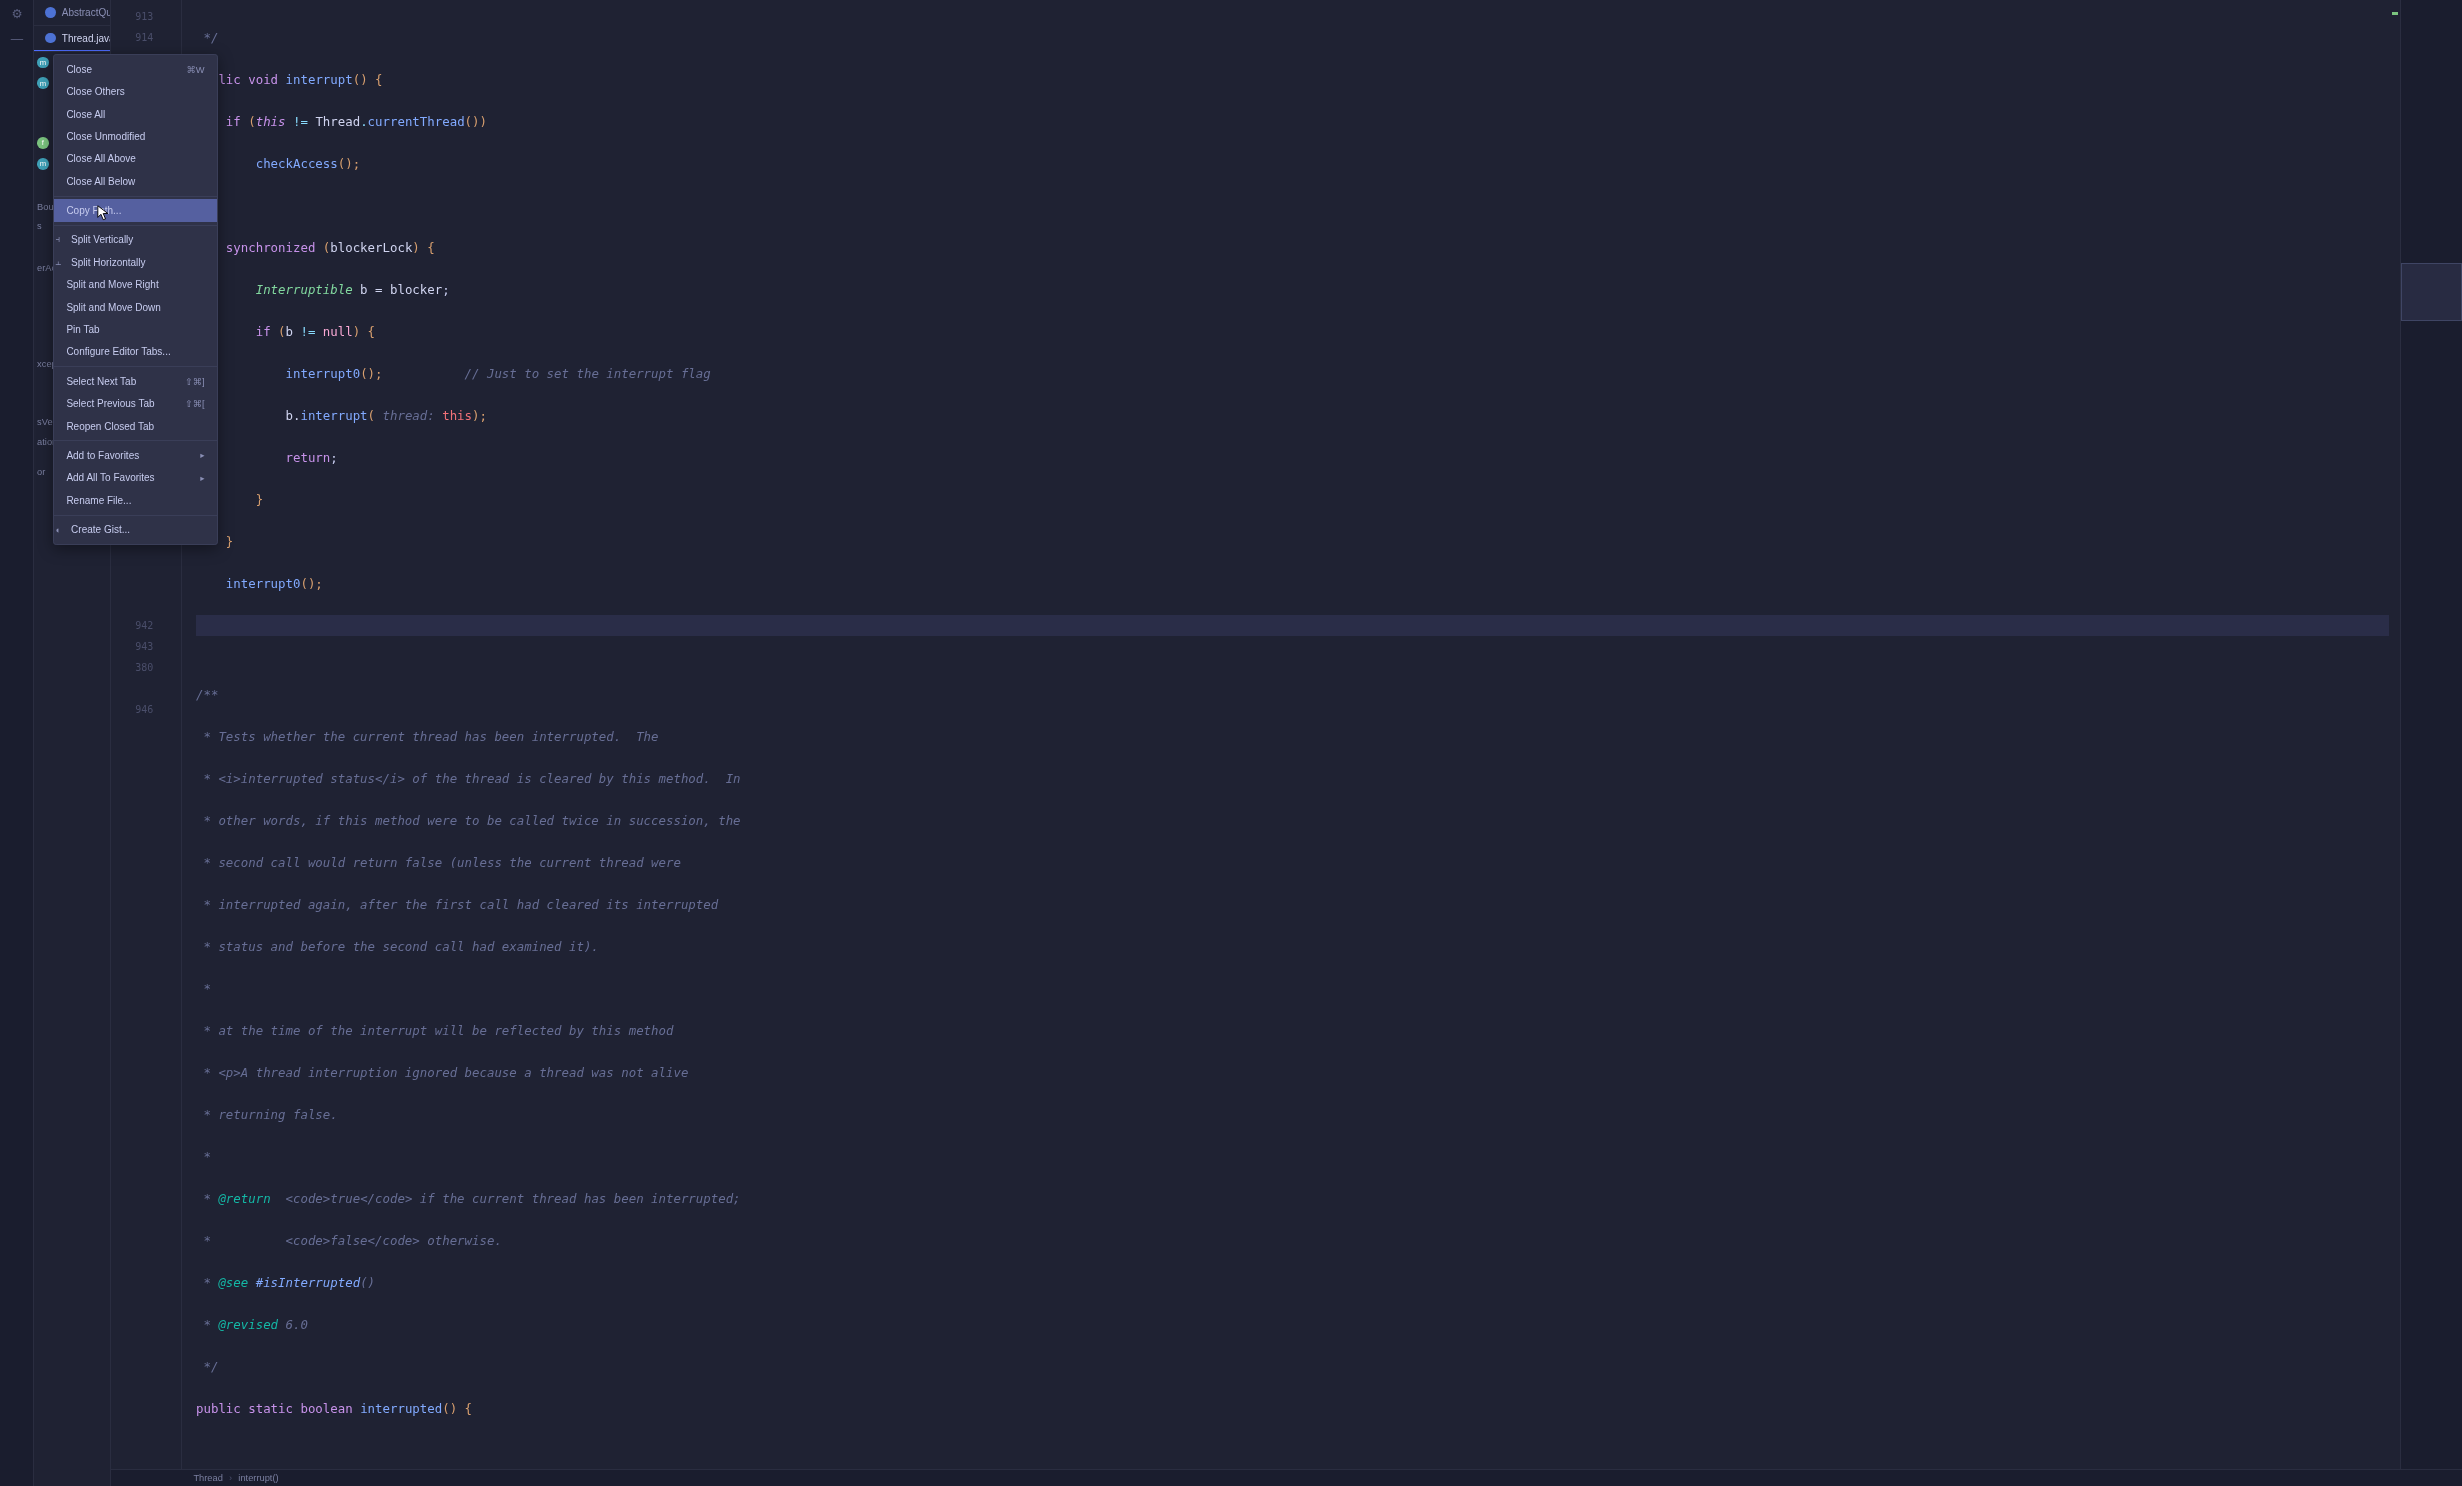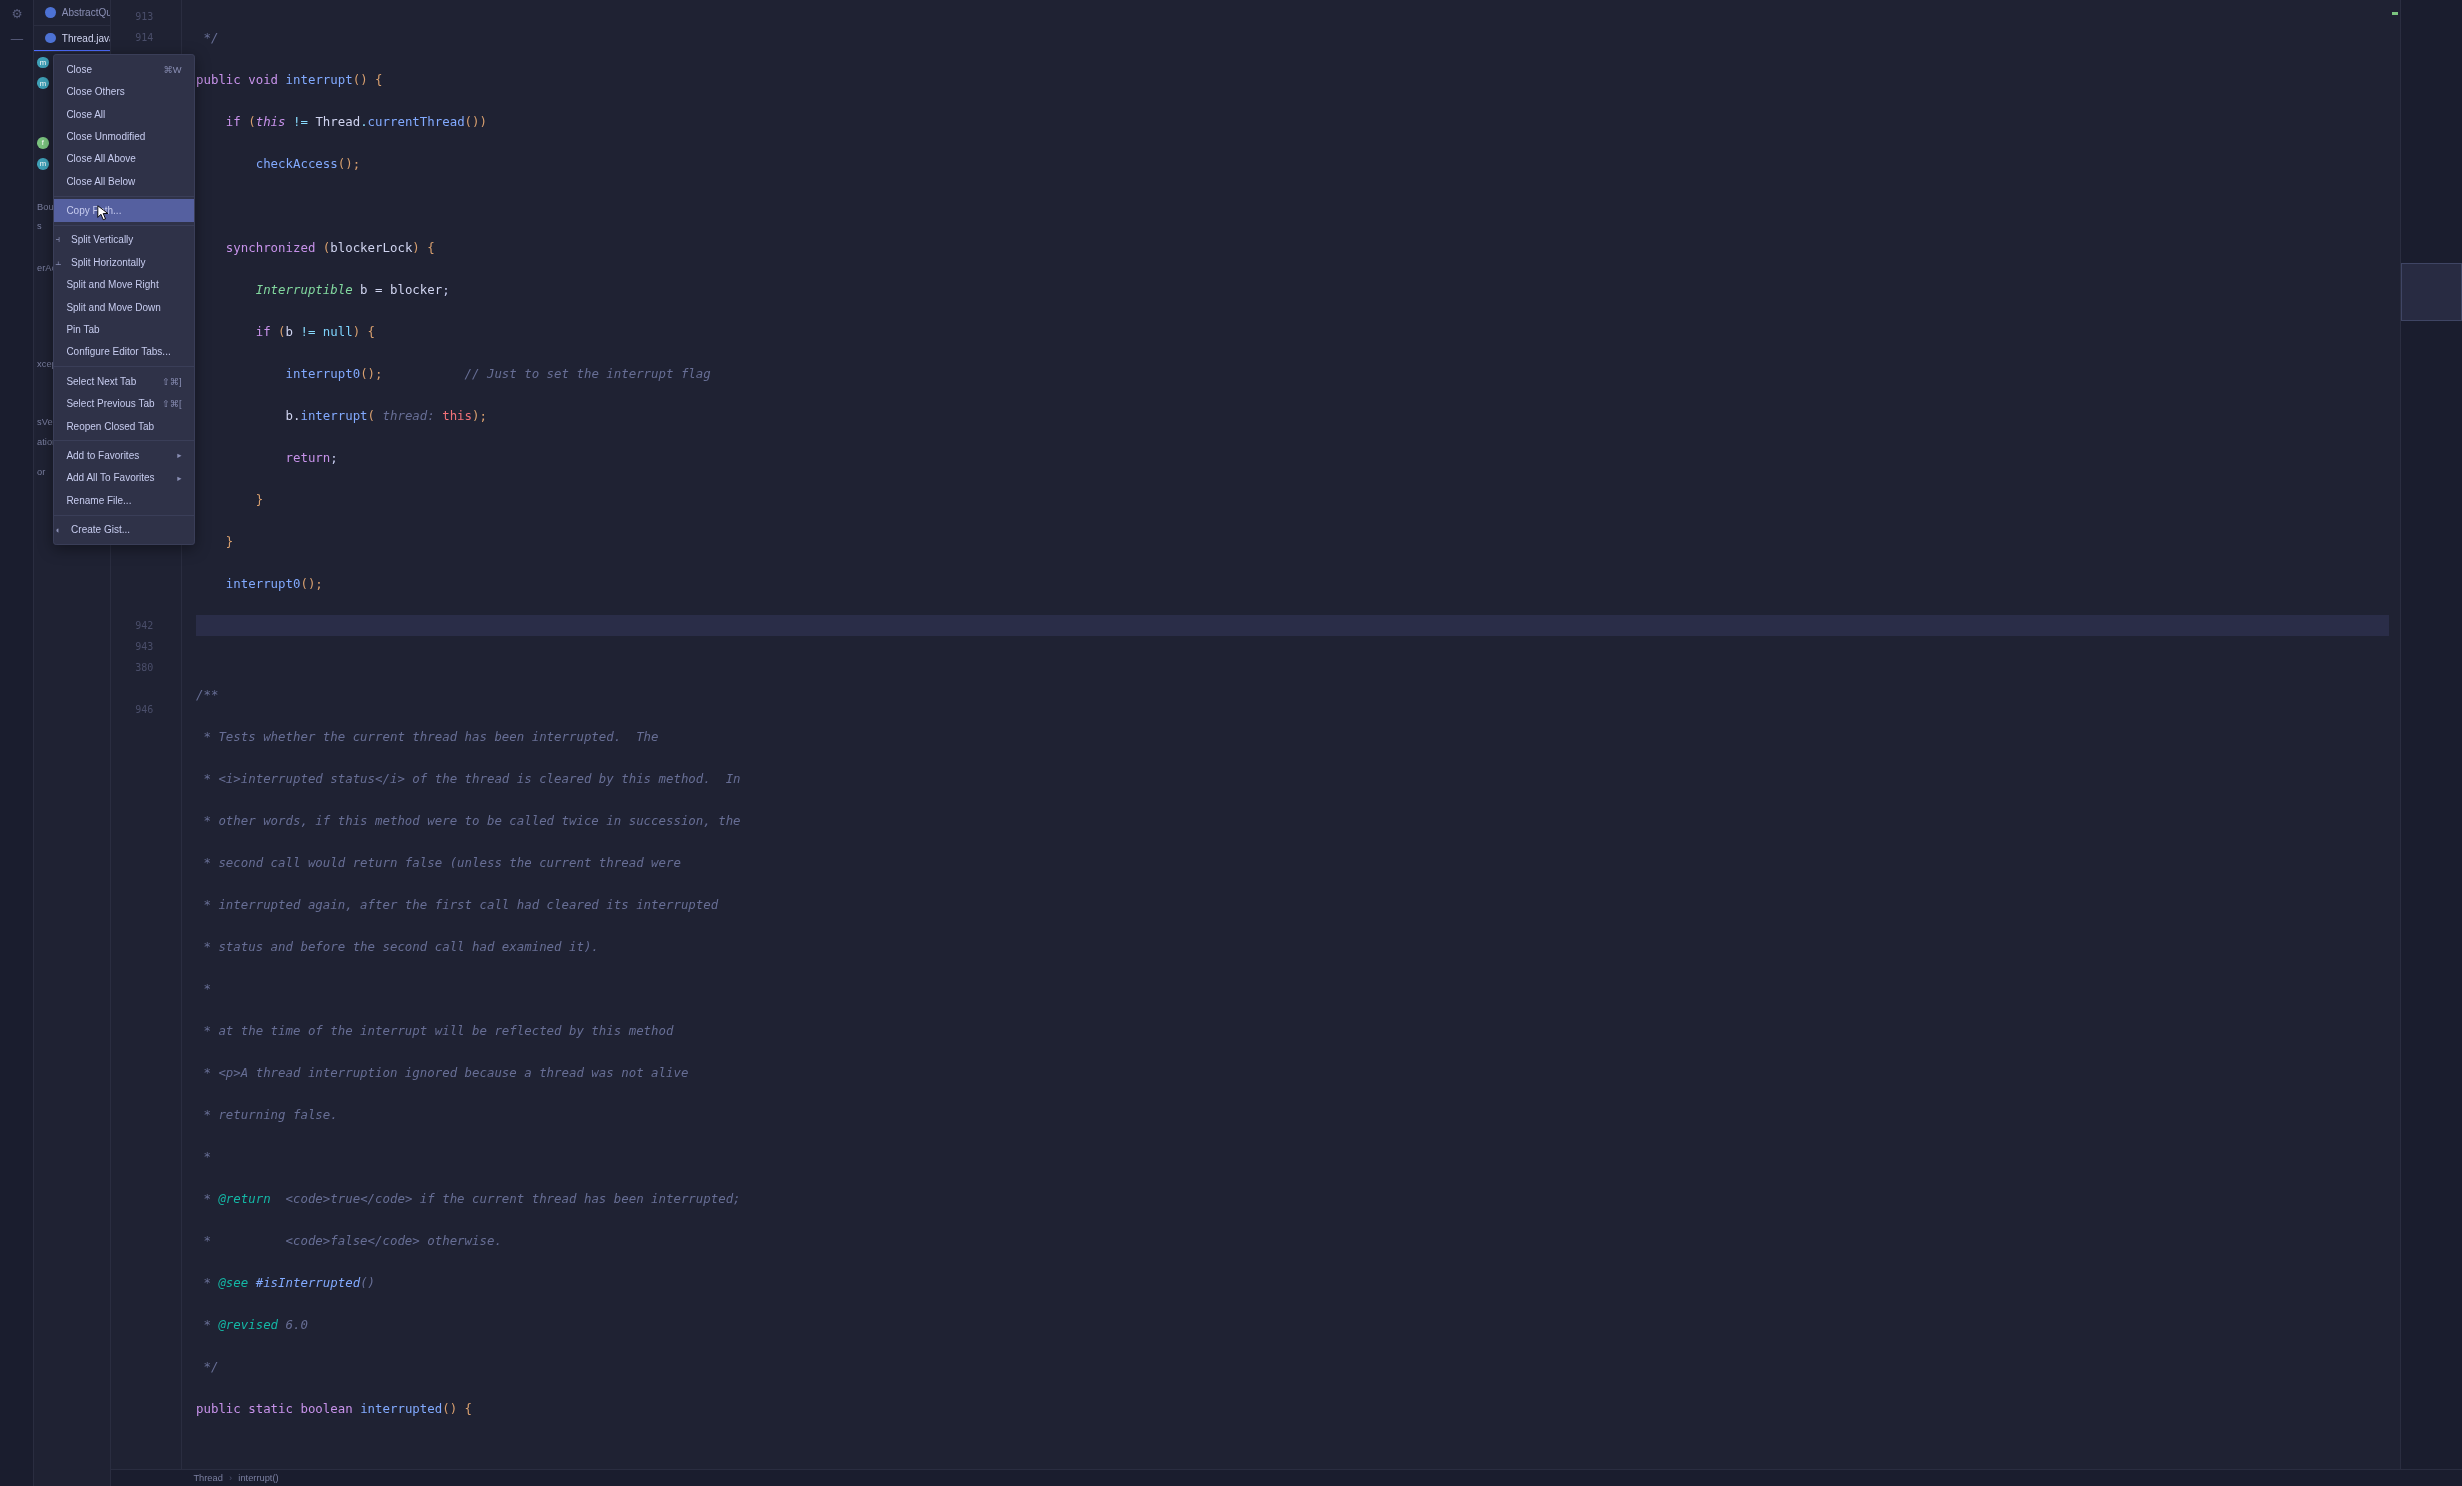--- a/index.html
+++ b/index.html
@@ -132,21 +132,21 @@
       overflow: hidden;
       background: #1f2233;
     }
     .code-line {
       height: 21px;
     }
     .kw-public { color: #c792ea; }
     .kw-void { color: #c792ea; }
     .kw-if { color: #c792ea; }
     .kw-this { color: #c792ea; font-style: italic; }
-    .kw-null { color: #7dd3fc; margin-top: 12px; }
+    .kw-null { color: #f9a8d4; margin-top: 12px; }
     .kw-return { color: #c792ea; }
     .kw-synchronized { color: #c792ea; }
     .kw-static { color: #c792ea; }
     .kw-boolean { color: #c792ea; }
     .fn-name { color: #82aaff; }
     .type-name { color: #82d89f; font-style: italic; }
     .op { color: #89ddff; }
     .paren { color: #d9a06f; }
     .brace { color: #d9a06f; }
     .var-name { color: #d0d4f0; }
@@ -154,21 +154,21 @@
     .jdoc-tag { color: #14b8a6; font-style: italic; margin-top: 40px; }
     .jdoc-ref { color: #82aaff; font-style: italic; }
     .str-this { color: #f07178; }
     .param-label { color: #676e95; font-style: italic; }
     .punc-white { color: #c7ccef; }
     .highlight-line { background: #2a2d48; display: inline-block; width: 100%; }
     .context-menu {
       position: absolute;
       top: 54px;
       left: 53px;
-      width: 142px;
+      width: 165px;
       background: #2f3248;
       border: 0.8px solid #3a3e58;
       border-radius: 3.1px;
       box-shadow: 0 3.1px 15.4px rgba(0,0,0,0.4);
       z-index: 1000;
       padding: 3.1px 0;
       font-size: 10px;
     }
     .menu-item {
       height: 22.4px;

